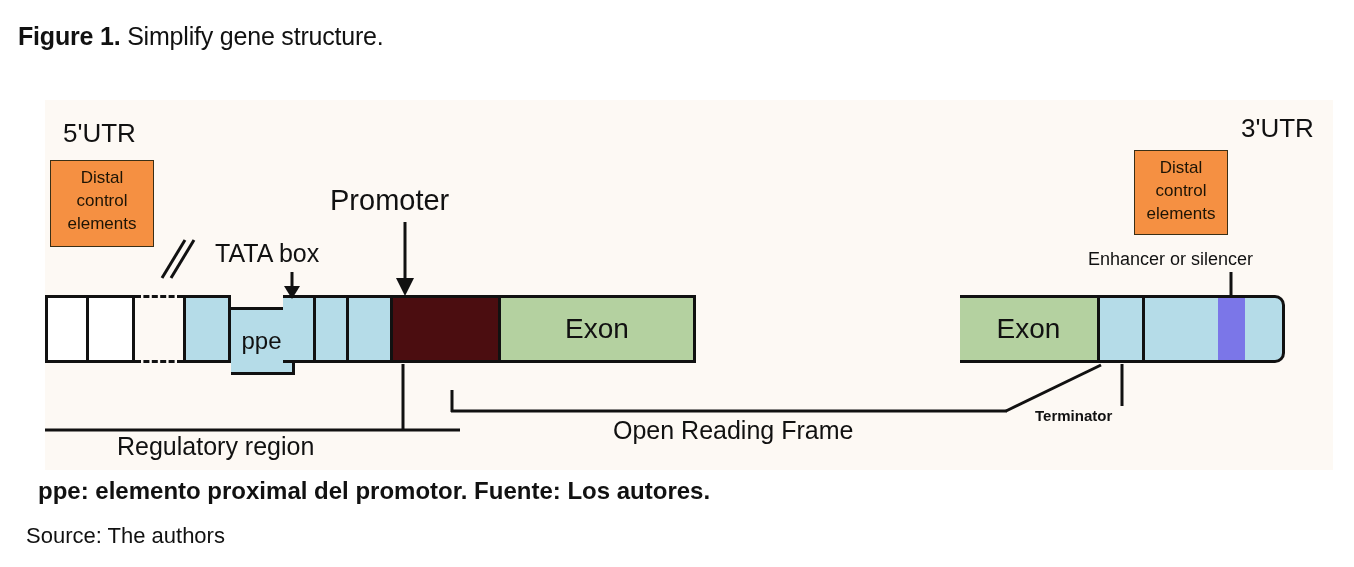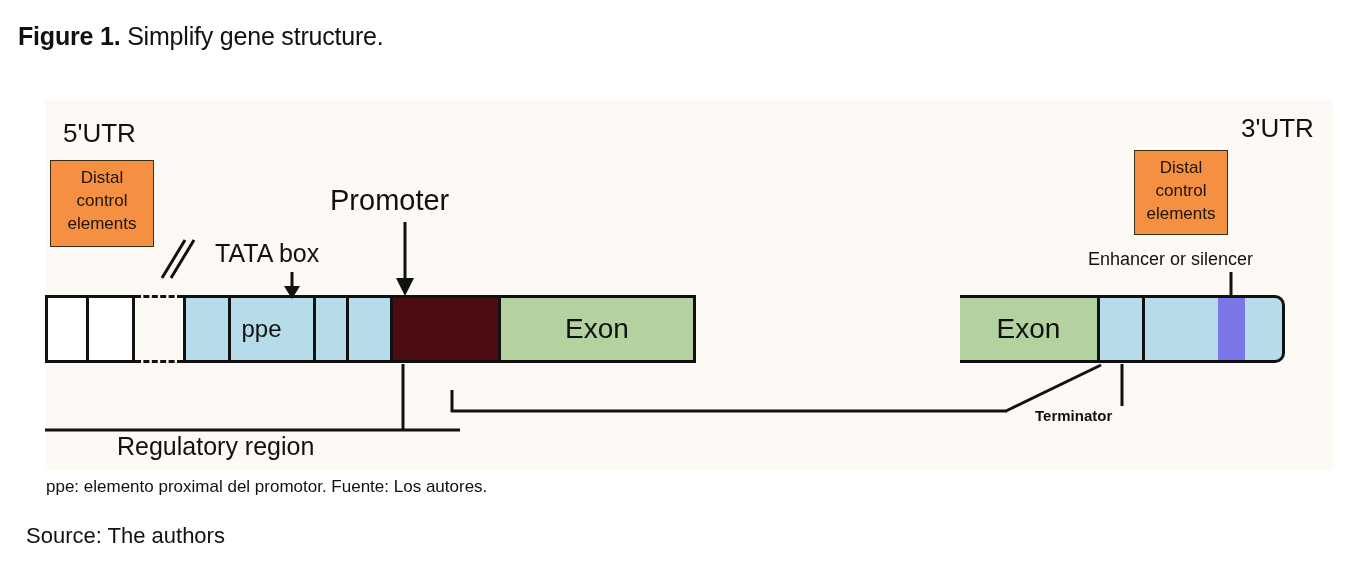--- a/index.html
+++ b/index.html
@@ -100,21 +100,21 @@
   #break-dash .dline.t { top: 0; }
   #break-dash .dline.b { bottom: 0; }
 
   .blue { background: #b5dce8; }
   .green { background: #b4d1a0; }
   .yellow { background: #fac845; }
   .maroon { background: #4b0d10; }
   .violet { background: #7b76e8; }
 
   #seg-b1  { left: 138px; width: 48px; }
-  #seg-ppe { left: 186px; width: 64px; }
+  #seg-ppe { left: 186px; width: 64px; margin-top: 12px; }
   #seg-b2  { left: 238px; width: 33px; }
   #seg-b3  { left: 271px; width: 33px; }
   #seg-b4  { left: 304px; width: 44px; }
   #seg-promoter { left: 348px; width: 105px; }
   #seg-exon1 { left: 453px; width: 198px; }
   #seg-intron { left: 651px; width: 264px; }
   #seg-exon2 { left: 915px; width: 140px; }
   #seg-b5  { left: 1055px; width: 45px; }
   #seg-b6  { left: 1100px; width: 73px; }
   #seg-violet { left: 1173px; width: 27px; }
@@ -135,22 +135,22 @@
 
   
   #overlay-svg {
     position: absolute; left: 0; top: 0;
     width: 1288px; height: 370px;
     pointer-events: none;
   }
 
   
   #note-ppe {
-    position: absolute; left: 46px; top: 477px;
-    font-size: 17px; white-space: nowrap;
+    position: absolute; left: 38px; top: 477px;
+    font-size: 24px; white-space: nowrap; font-weight: bold;
   }
   #note-source {
     position: absolute; left: 26px; top: 523px;
     font-size: 22px; white-space: nowrap;
   }
 </style>
 </head>
 <body>
 
 <div id="figure-caption">
@@ -172,20 +172,21 @@
     <div>Distal</div>
     <div>control</div>
     <div>elements</div>
   </div>
 
   <div class="lbl" id="label-tata">TATA box</div>
   <div class="lbl" id="label-promoter">Promoter</div>
   <div class="lbl" id="label-enhancer">Enhancer or silencer</div>
   <div class="lbl" id="label-terminator">Terminator</div>
   <div class="lbl" id="label-regulatory">Regulatory region</div>
+  <div class="lbl" id="label-orf">Open Reading Frame</div>
 
   <div id="gene-bar">
     <div class="seg div-l div-r" id="seg-open-a"></div>
     <div class="seg div-r" id="seg-open-b"></div>
 
     <div id="break-dash">
       <div class="dline t"></div>
       <div class="dline b"></div>
     </div>
 

